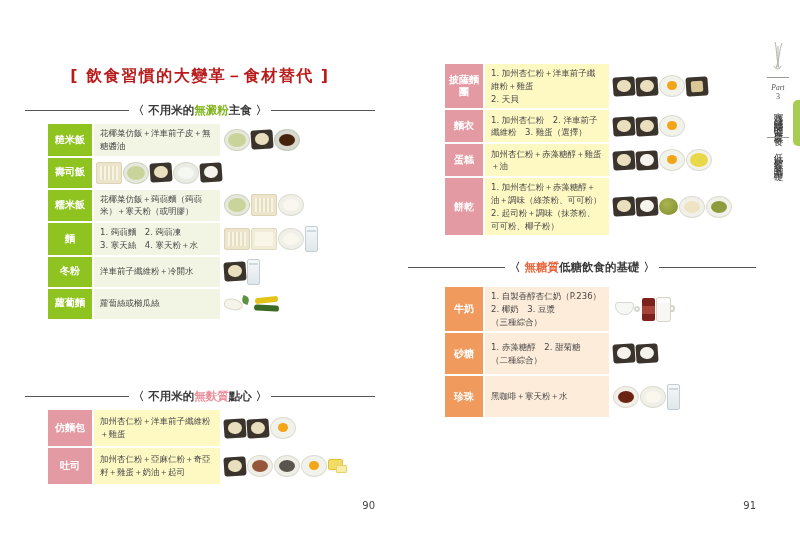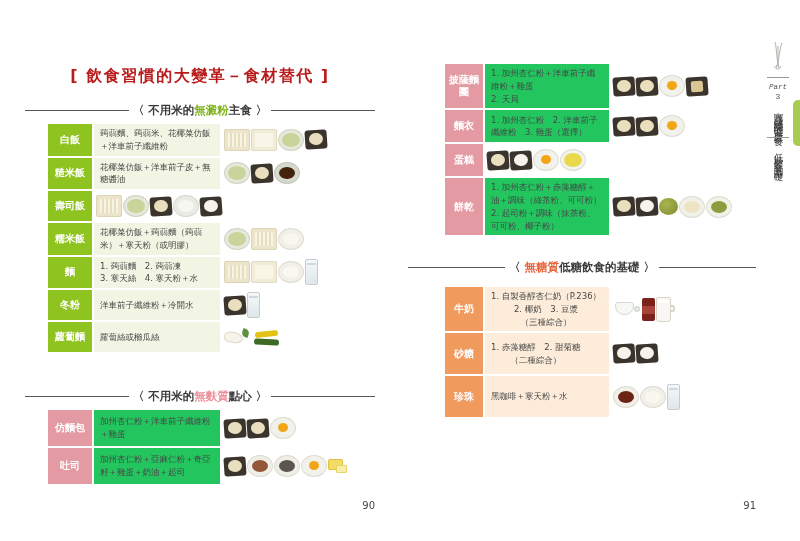--- a/index.html
+++ b/index.html
@@ -56,23 +56,23 @@
   .t-icons{
     flex:0 0 130px;width:130px;background:#fff;display:flex;flex-wrap:wrap;
     align-items:center;align-content:center;gap:1px;padding:1px 0 1px 2px;
     box-sizing:border-box;
   }
   #page-right .t-icons{flex-basis:140px;width:140px;}
 
   .theme-green .t-label{background:#8fc31f;}
   .theme-green .t-text{background:#f2f5e3;}
   .theme-pink .t-label{background:#e49aa3;}
-  .theme-pink .t-text{background:#22c55e;}
+  .theme-pink .t-text{background:#fef9c3;}
   .theme-orange .t-label{background:#f09a5e;}
-  .theme-orange .t-text{background:#fcecd9;text-align:center;}
+  .theme-orange .t-text{background:#fcecd9;}
 
   .page-num{position:absolute;top:500px;left:0;right:0;text-align:right;font-size:10px;color:#444;}
 
   
   .ic{position:relative;display:inline-block;width:24px;height:20px;flex:0 0 auto;}
   .ic::before,.ic::after{content:"";position:absolute;box-sizing:border-box;}
 
   .ic-plate-noodles{background:#ece5cc;border:1px solid #dcd4b4;border-radius:2px;}
   .ic-plate-noodles::before{inset:3px;background:repeating-linear-gradient(90deg,#f8f4e4 0 2px,#e6dec0 2px 4px);}
   .ic-plate-rice{background:#f1ecd8;border:1px solid #e1dabf;border-radius:2px;}
@@ -121,21 +121,21 @@
   .ic-teacup::after{right:1px;top:7px;width:6px;height:6px;border:2px solid #d5d9d1;border-radius:50%;}
   .ic-coconut-can{width:13px;height:23px;background:#7c211c;border-radius:2px;}
   .ic-coconut-can::before{left:0;right:0;top:8px;height:8px;background:#a8433a;}
   .ic-milk-glass{width:13px;height:23px;background:#f8f7f3;border:1px solid #d6d3c9;border-radius:2px 2px 3px 3px;}
   .ic-milk-glass::before{left:1px;right:1px;top:2px;height:3px;background:#ffffff;}
   .ic-milk-glass::after{right:-5px;top:7px;width:5px;height:7px;border:2px solid #d6d3c9;border-left:none;border-radius:0 50% 50% 0;}
 
   
   #sidebar{position:absolute;left:760px;top:40px;width:36px;display:flex;flex-direction:column;align-items:center;}
   .sb-divider{width:22px;height:1px;background:#9a9a94;margin:5px 0;}
-  .sb-part{font-family:Liberation Mono, monospace;font-style:italic;font-size:7.5px;color:#555;text-align:center;line-height:1.2;}
+  .sb-part{font-family:Liberation Serif, serif;font-style:italic;font-size:7.5px;color:#555;text-align:center;line-height:1.2;}
   .sb-part .num{display:block;font-style:normal;font-size:8px;}
   .sb-vtext{writing-mode:vertical-rl;text-orientation:upright;font-size:9.5px;color:#333;letter-spacing:3px;margin-top:3px;}
   #edge-tab{position:absolute;right:0;top:100px;width:7px;height:46px;background:#a8cb52;border-radius:5px 0 0 5px;}
 </style>
 </head>
 <body>
 
 <div class="page" id="page-left">
   <div class="page-title">[ 飲食習慣的大變革－食材替代 ]</div>
 
@@ -144,30 +144,20 @@
     <span class="brk">〈</span>
     <span class="h-pre">不用米的</span>
     <span class="h-hi">無澱粉</span>
     <span class="h-suf">主食</span>
     <span class="brk">〉</span>
     <span class="hline"></span>
   </div>
 
   <div class="d-table theme-green" id="table-staples">
       <div class="t-row">
-        <div class="t-label">白飯</div>
-        <div class="t-text">蒟蒻麵、蒟蒻米、花椰菜仿飯＋洋車前子纖維粉</div>
-        <div class="t-icons">
-          <span class="ic ic-plate-noodles"></span>
-          <span class="ic ic-plate-rice"></span>
-          <span class="ic ic-bowl-green-rice"></span>
-          <span class="ic ic-dark-plate-powder"></span>
-        </div>
-      </div>
-      <div class="t-row">
         <div class="t-label">糙米飯</div>
         <div class="t-text">花椰菜仿飯＋洋車前子皮＋無糖醬油</div>
         <div class="t-icons">
           <span class="ic ic-bowl-green-rice"></span>
           <span class="ic ic-dark-plate-powder"></span>
           <span class="ic ic-sauce-bowl"></span>
         </div>
       </div>
       <div class="t-row">
         <div class="t-label">壽司飯</div>
@@ -270,20 +260,21 @@
         <div class="t-label">麵衣</div>
         <div class="t-text">1. 加州杏仁粉　2. 洋車前子纖維粉　3. 雞蛋（選擇）</div>
         <div class="t-icons">
           <span class="ic ic-dark-plate-powder"></span>
           <span class="ic ic-dark-plate-powder"></span>
           <span class="ic ic-egg-bowl"></span>
         </div>
       </div>
       <div class="t-row">
         <div class="t-label">蛋糕</div>
+        <div class="t-text">加州杏仁粉＋赤藻糖醇＋雞蛋＋油</div>
         <div class="t-icons">
           <span class="ic ic-dark-plate-powder"></span>
           <span class="ic ic-dark-plate-white-powder"></span>
           <span class="ic ic-egg-bowl"></span>
           <span class="ic ic-oil-bowl"></span>
         </div>
       </div>
       <div class="t-row">
         <div class="t-label">餅乾</div>
         <div class="t-text">1. 加州杏仁粉＋赤藻糖醇＋油＋調味（綠茶粉、可可粉）

